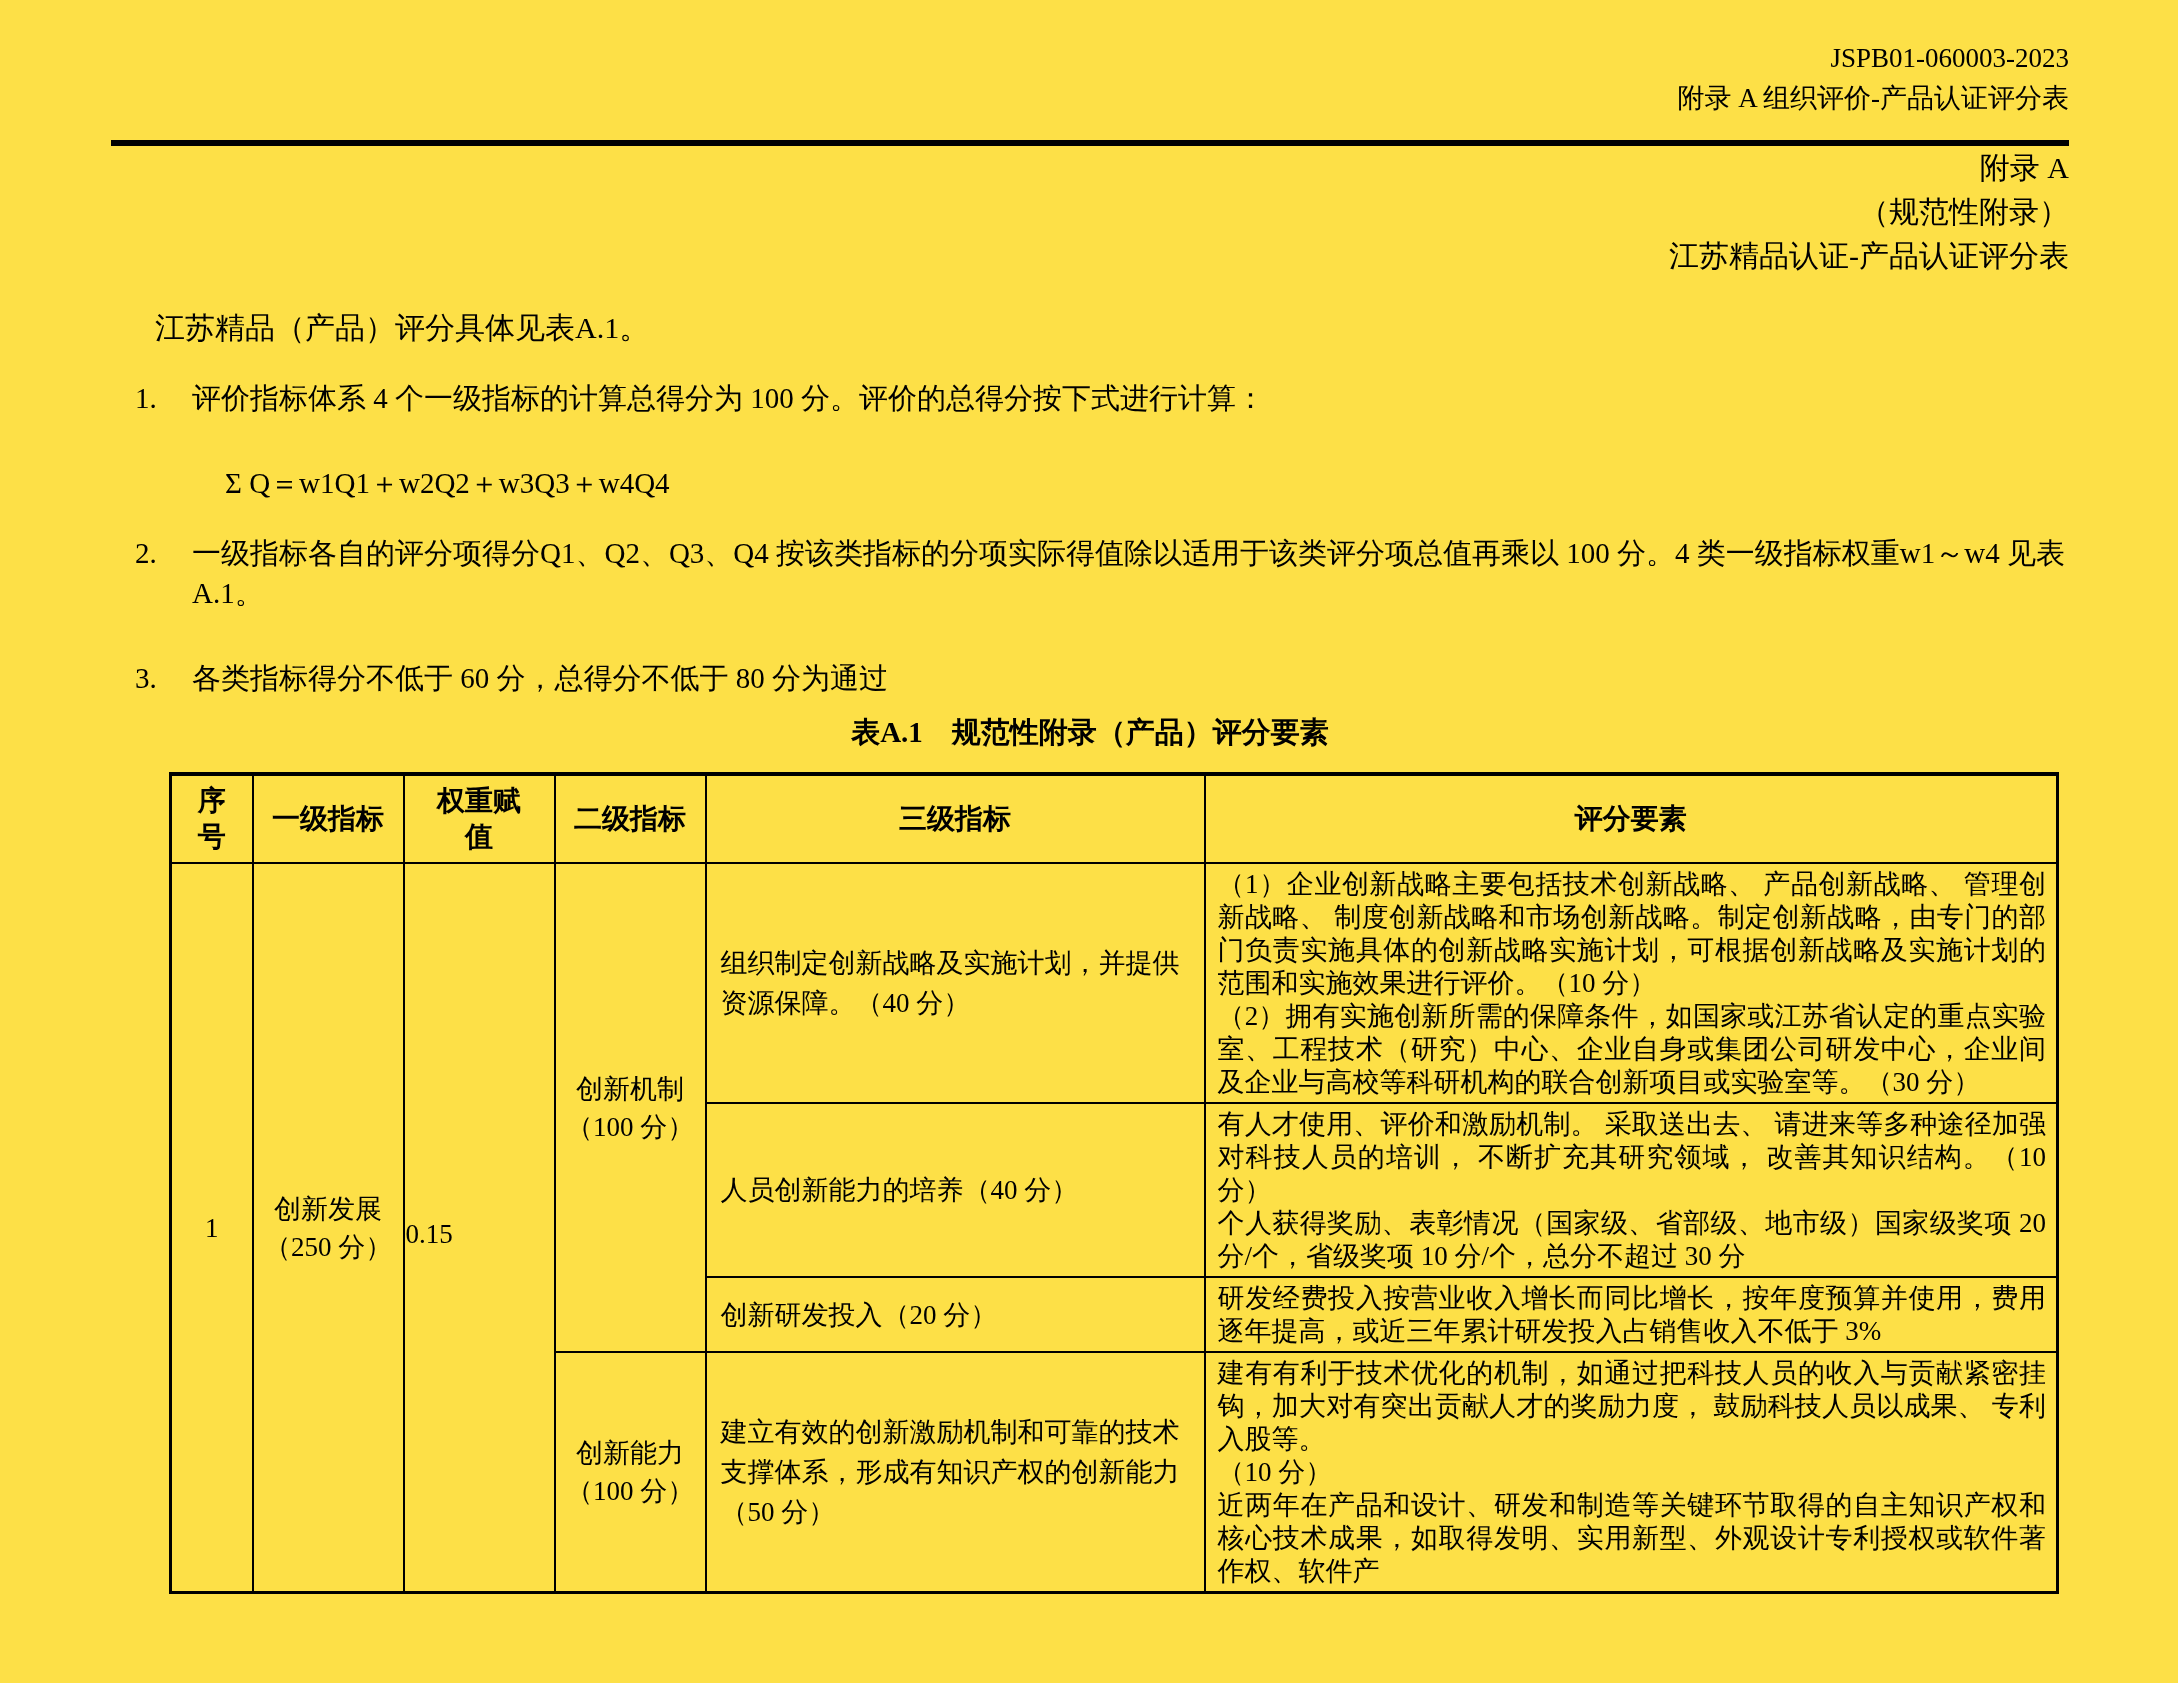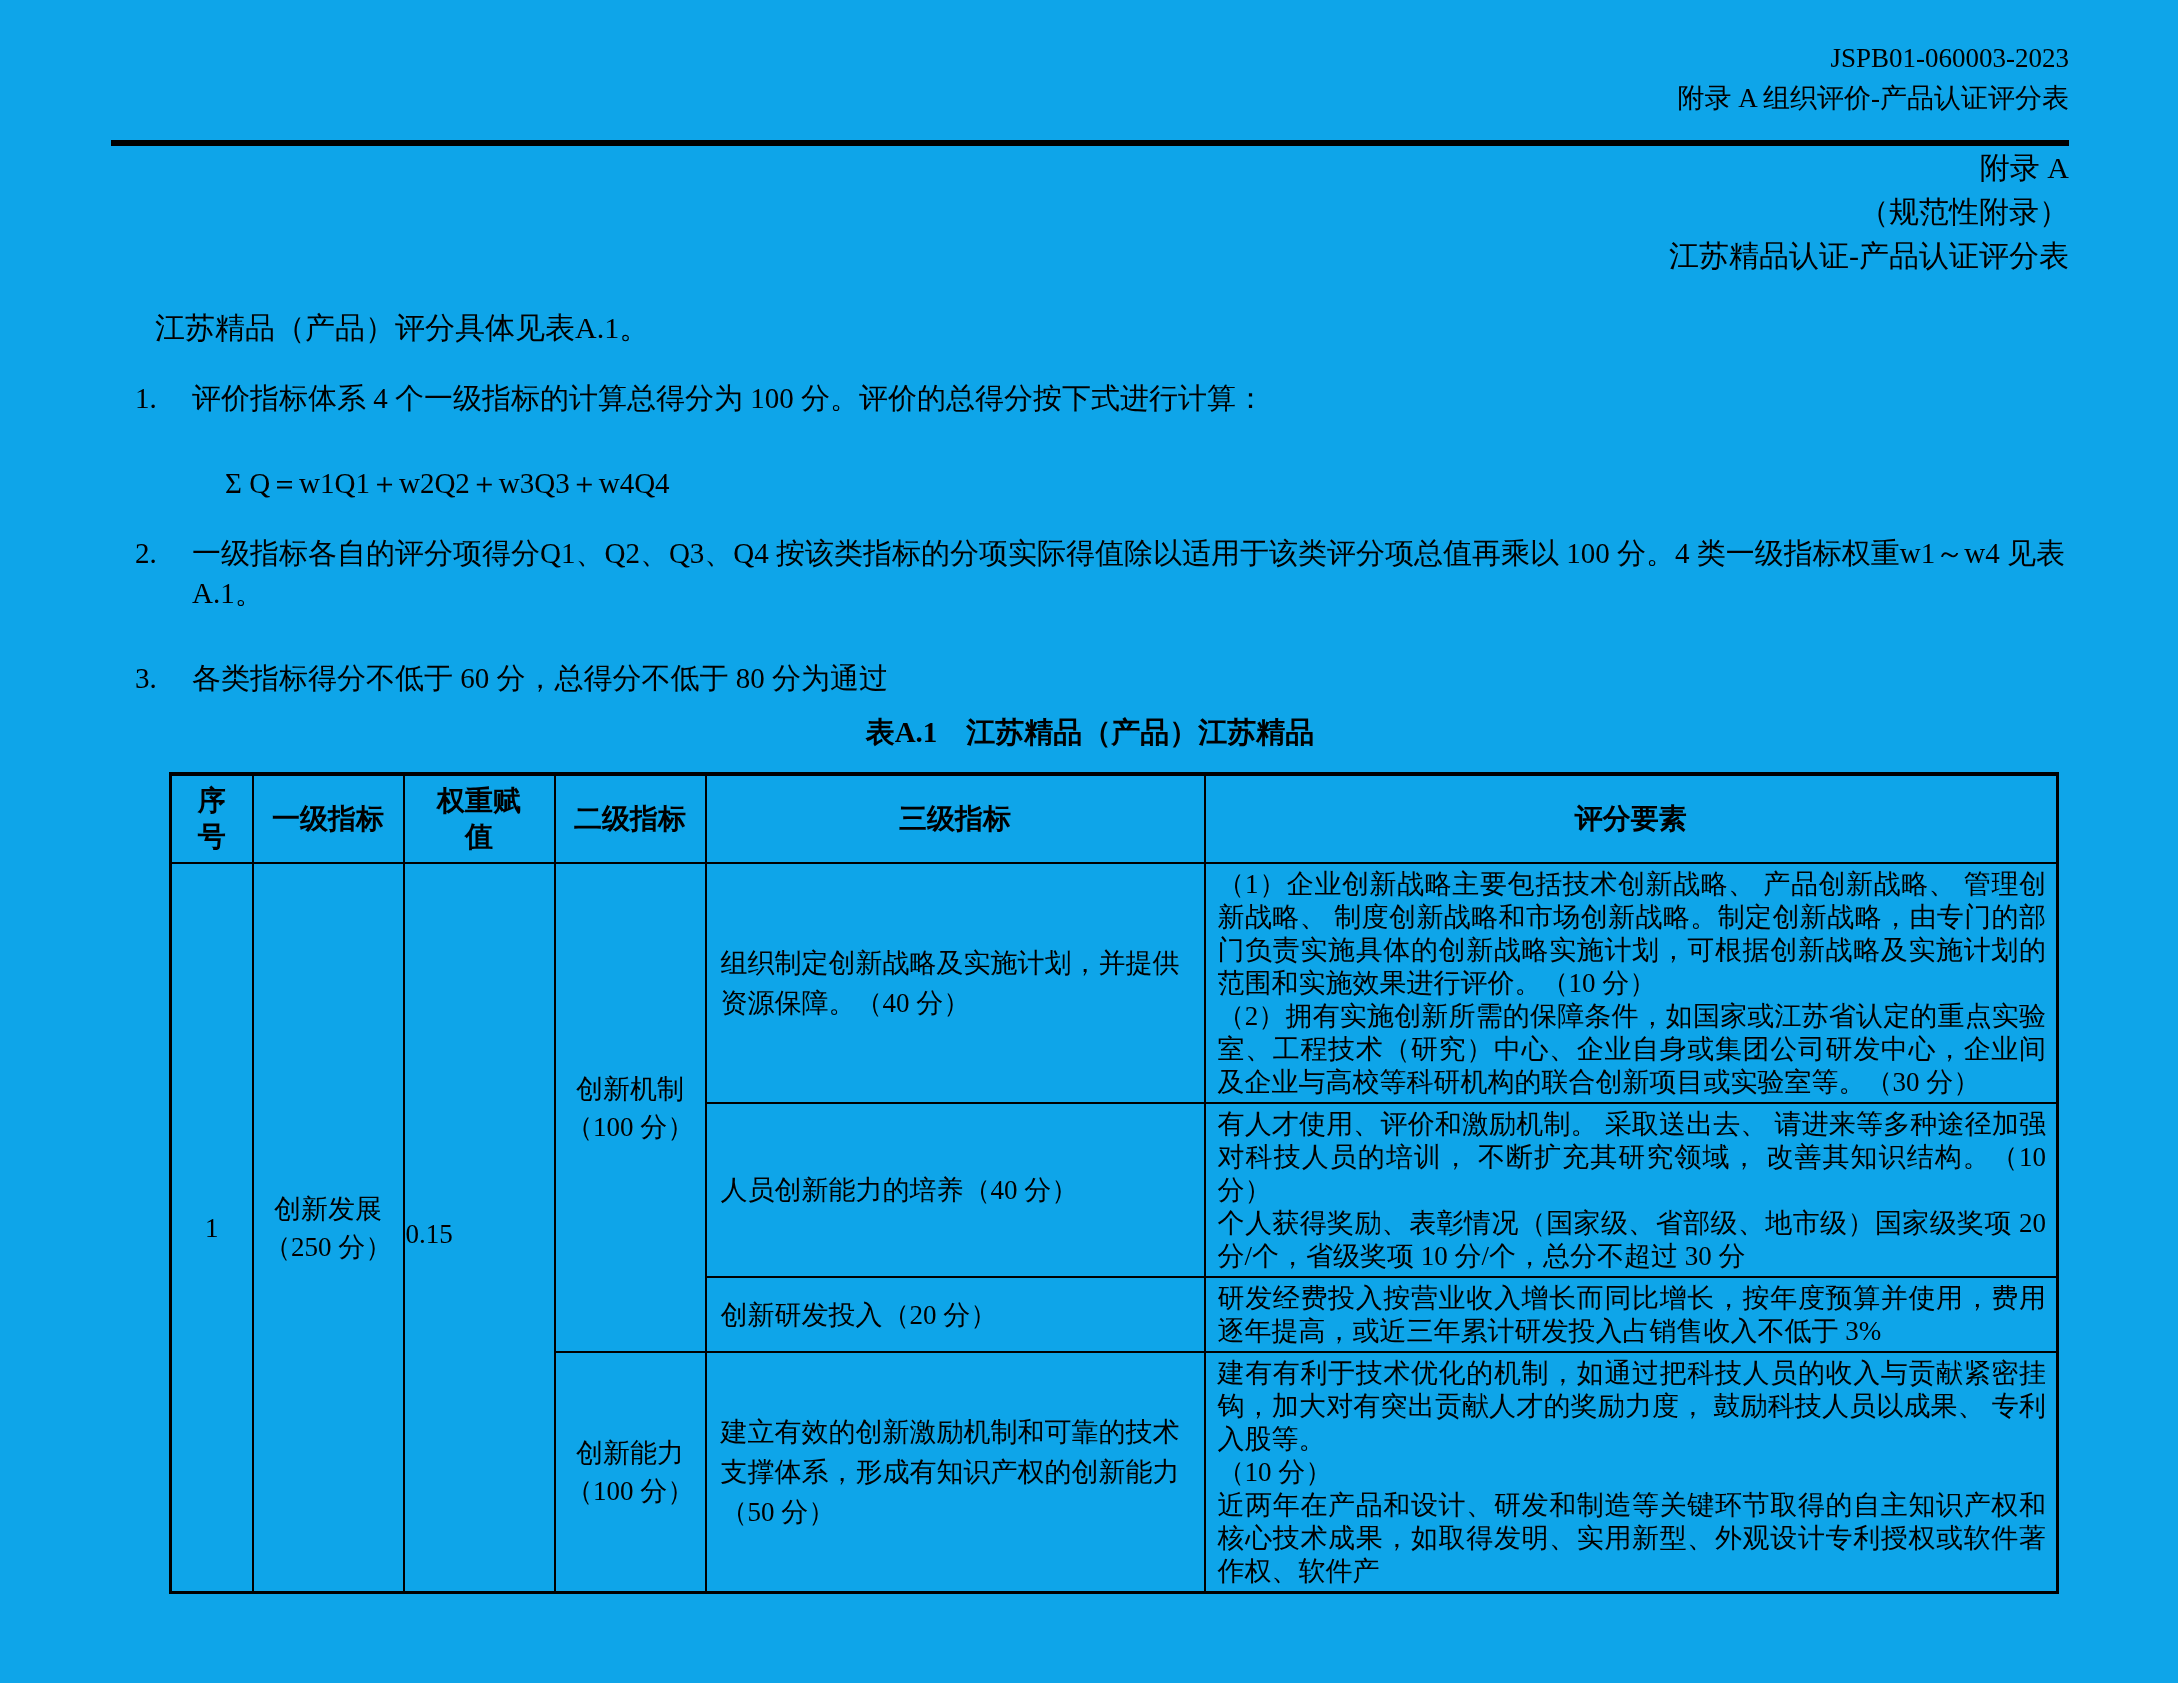--- a/index.html
+++ b/index.html
@@ -1,19 +1,19 @@
 <!DOCTYPE html>
 <html><head>
 <meta charset="utf-8">
 <style>
   html,body{margin:0;padding:0;background:#888;}
   .page{
     position:relative;
     width:2178px;height:1683px;
-    background:#0ea5e9;
+    background:#fde047;
     color:#000;
     font-family:"Liberation Serif","DejaVu Serif",serif;
     box-sizing:border-box;
     padding:38px 109px 0 111px;
     overflow:hidden;
   }
   .doc-header{
     text-align:right;
     font-size:27px;
     line-height:40px;
@@ -136,21 +136,21 @@
   <div class="list-item item-2">
     <span class="num">2.</span>
     <span class="itxt">一级指标各自的评分项得分Q1、Q2、Q3、Q4 按该类指标的分项实际得值除以适用于该类评分项总值再乘以 100 分。4 类一级指标权重w1～w4 见表A.1。</span>
   </div>
 
   <div class="list-item item-3">
     <span class="num">3.</span>
     <span class="itxt">各类指标得分不低于 60 分，总得分不低于 80 分为通过</span>
   </div>
 
-  <div class="table-caption">表A.1　江苏精品（产品）江苏精品</div>
+  <div class="table-caption">表A.1　规范性附录（产品）评分要素</div>
 
   <table class="score">
     <colgroup>
       <col style="width:82px">
       <col style="width:151px">
       <col style="width:151px">
       <col style="width:151px">
       <col style="width:499px">
       <col style="width:853px">
     </colgroup>

